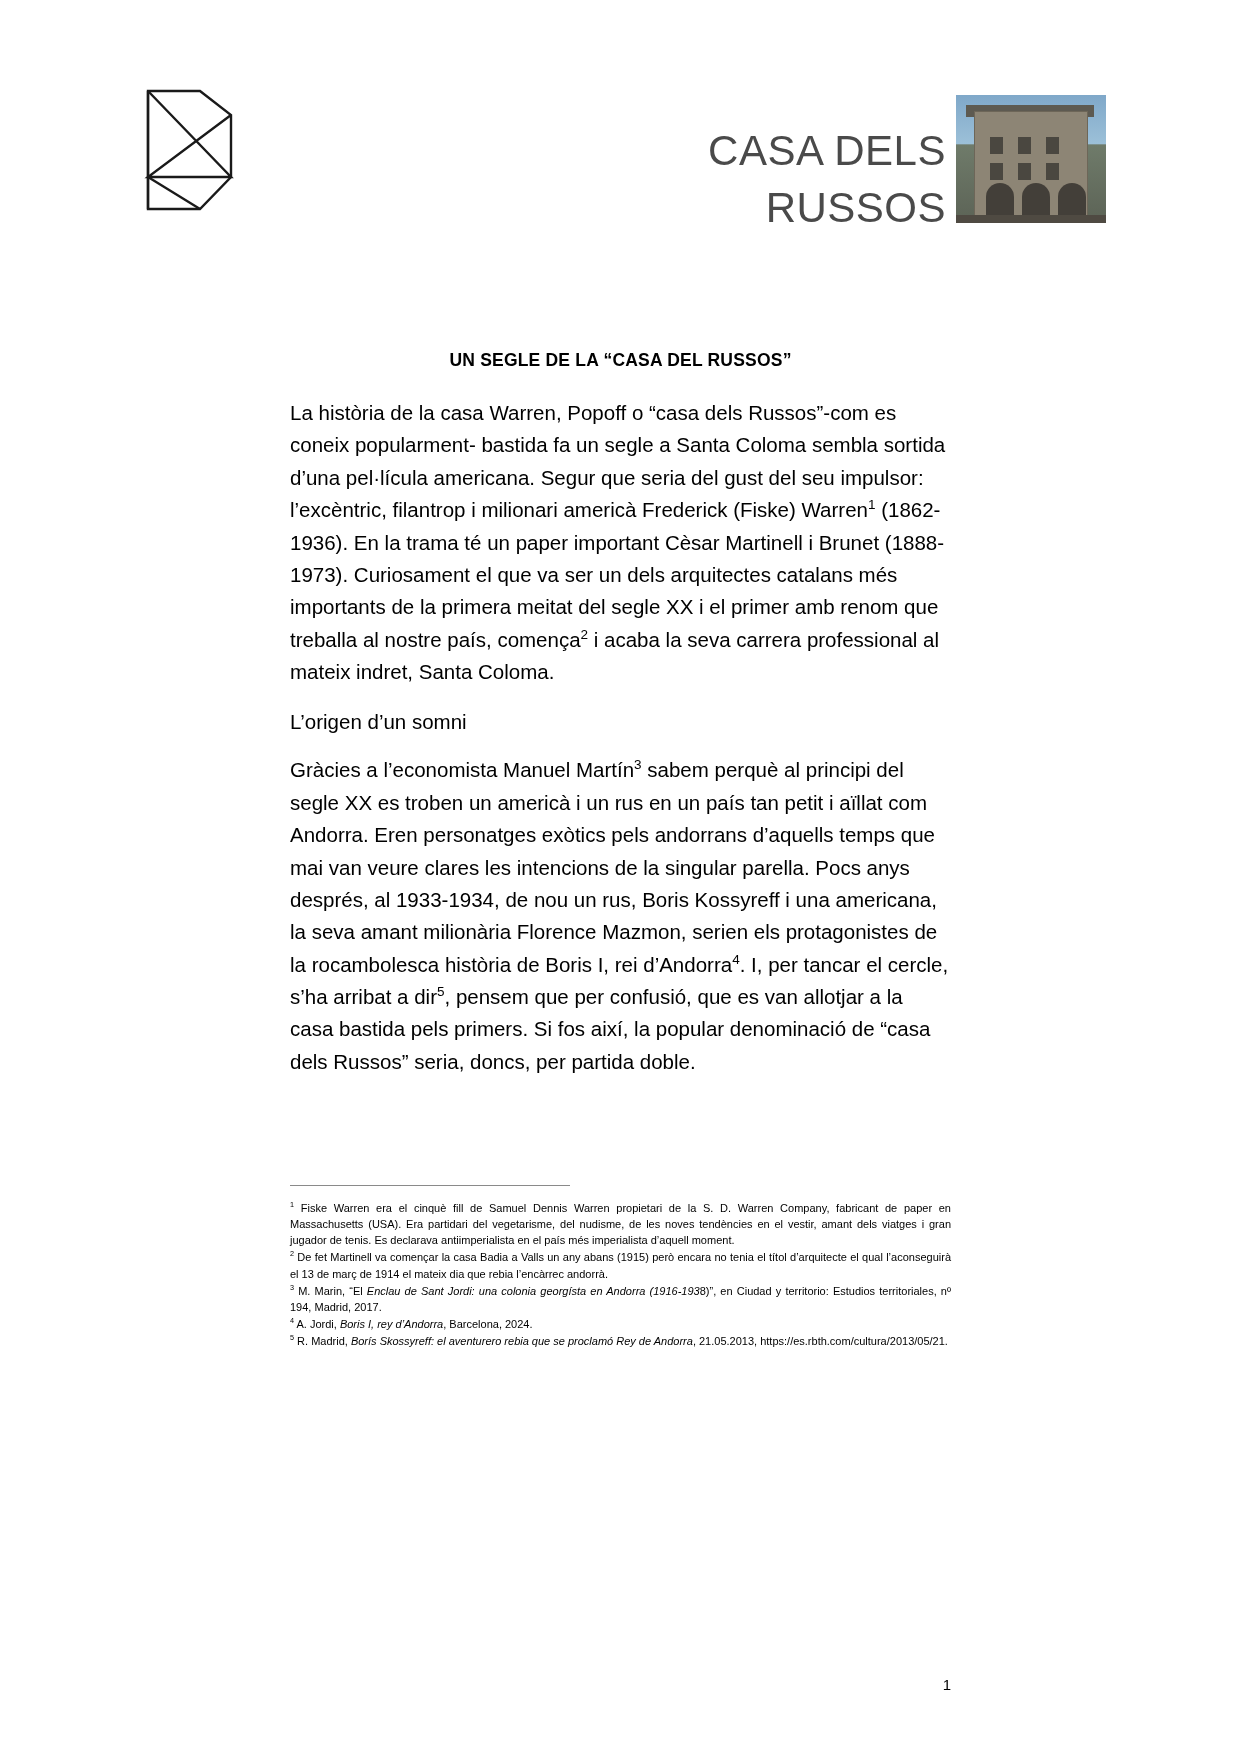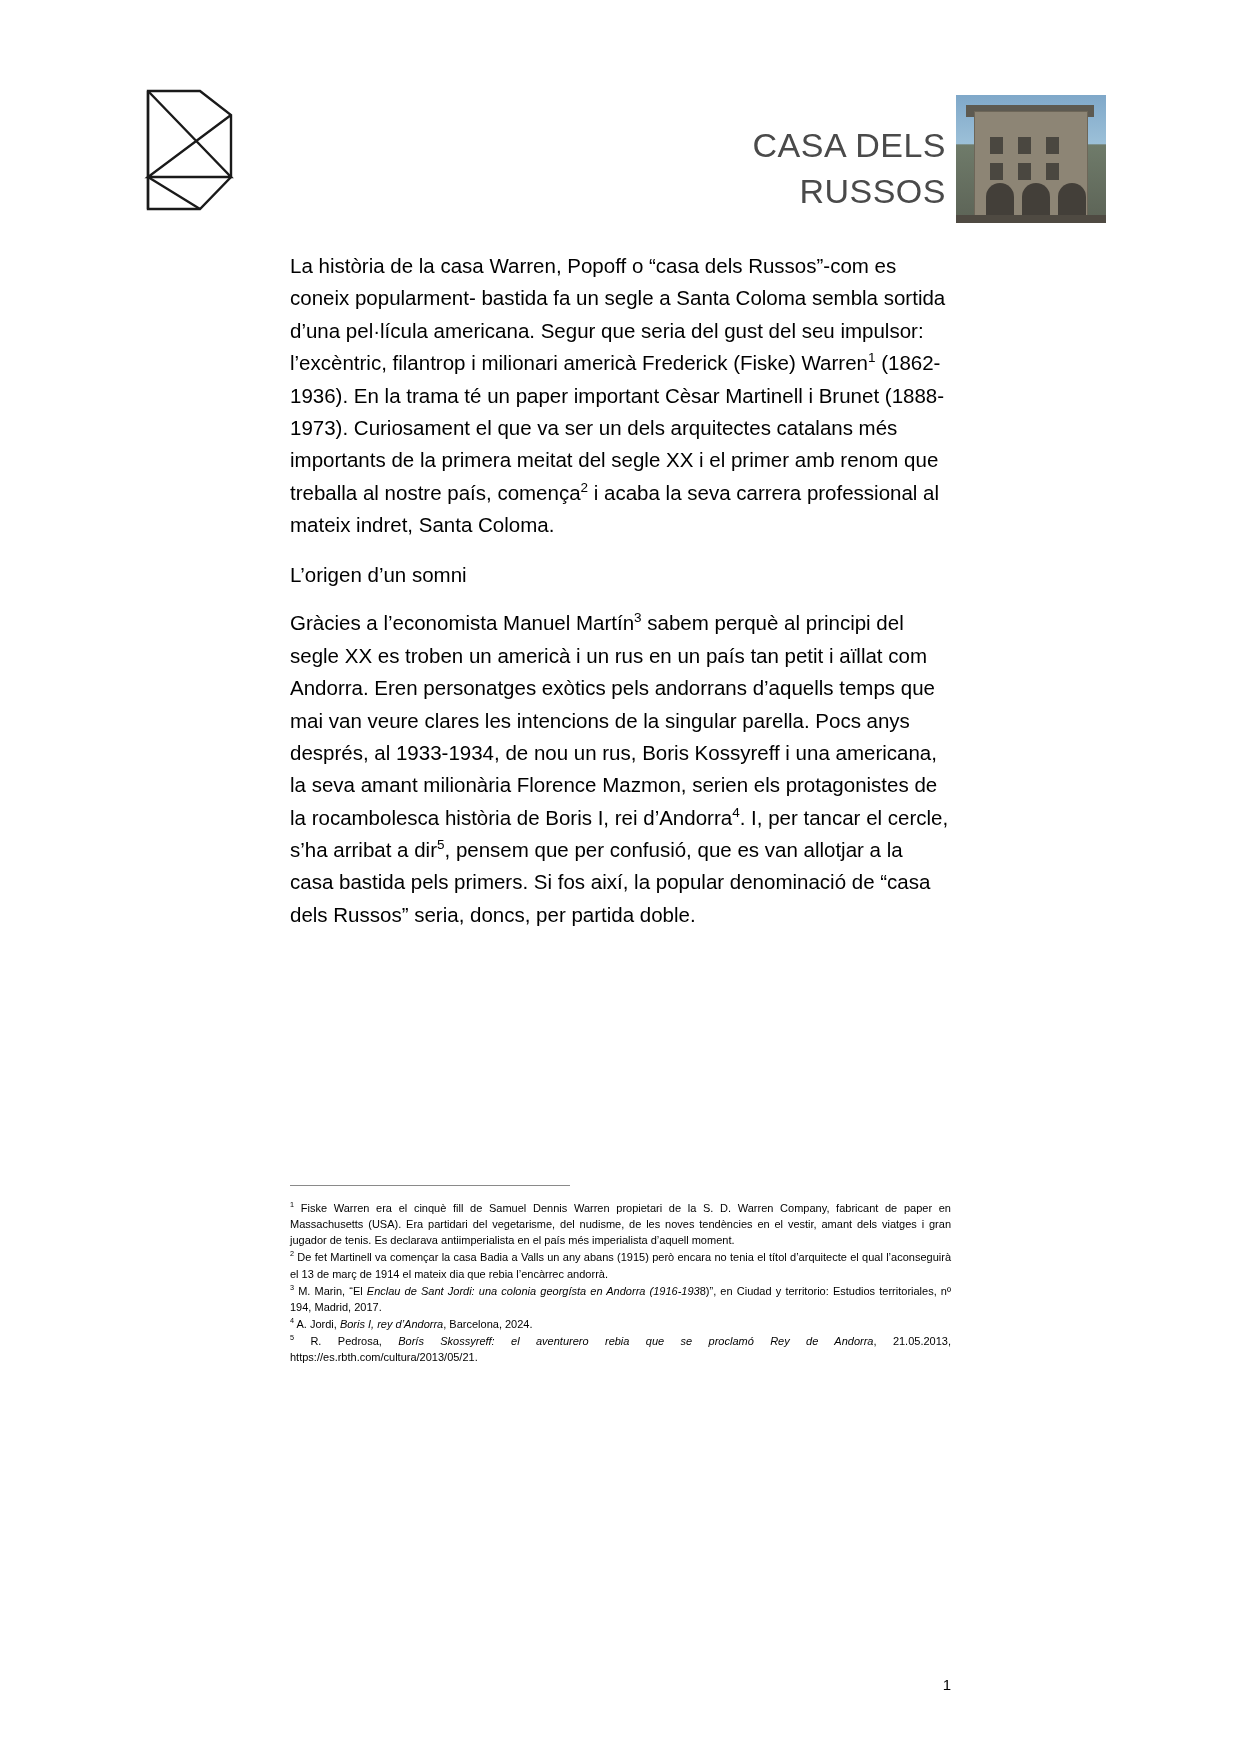--- a/index.html
+++ b/index.html
@@ -39,21 +39,21 @@
   }
   .brand-wrap {
     position: absolute;
     right: 135px;
     top: 95px;
     display: flex;
     align-items: flex-start;
   }
   .brand-text {
     text-align: right;
-    font-size: 34px;
+    font-size: 42px;
     line-height: 1.35;
     letter-spacing: 0.5px;
     color: #4a4a4a;
     font-family: "Liberation Sans", sans-serif;
     padding-top: 28px;
     padding-right: 10px;
     white-space: nowrap;
   }
   .brand-photo {
     width: 150px;
@@ -189,33 +189,34 @@
         <div class="win" style="left:90px; top:68px;"></div>
         <div class="arch" style="left:30px;"></div>
         <div class="arch" style="left:66px;"></div>
         <div class="arch" style="left:102px;"></div>
         <div class="ground"></div>
       </div>
     </div>
   </div>
 
   <div class="content">
+    <div class="doc-title">UN SEGLE DE LA “CASA DEL RUSSOS”</div>
 
     <p class="body-par"><span>La història de la casa </span><b>Warren</b><span>, </span><b>Popoff</b><span> o “</span><b>casa dels Russos</b><span>”-com es coneix popularment- bastida fa un segle a Santa Coloma sembla sortida d’una pel·lícula americana. Segur que seria del gust del seu impulsor: l’excèntric, filantrop i milionari americà </span><b>Frederick (Fiske) Warren</b><sup>1</sup><span> (1862-1936). En la trama té un paper important </span><b>Cèsar Martinell i Brunet</b><span> (1888-1973). Curiosament el que va ser un dels arquitectes catalans més importants de la primera meitat del segle XX i el primer amb renom que treballa al nostre país, comença</span><sup>2</sup><span> i acaba la seva carrera professional al mateix indret, Santa Coloma.</span></p>
 
     <h2 class="sub">L’origen d’un somni</h2>
 
     <p class="body-par"><span>Gràcies a l’economista </span><b>Manuel Martín</b><sup>3</sup><span> sabem perquè al principi del segle XX es troben un americà i un rus en un país tan petit i aïllat com </span><b>Andorra</b><span>. Eren personatges exòtics pels andorrans d’aquells temps que mai van veure clares les intencions de la singular parella. Pocs anys després, al 1933-1934, de nou un rus, </span><b>Boris Kossyreff</b><span> i una americana, la seva amant milionària </span><b>Florence Mazmon</b><span>, serien els protagonistes de la rocambolesca història de </span><b>Boris I</b><span>, </span><b>rei d’Andorra</b><sup>4</sup><span>. I, per tancar el cercle, s’ha arribat a dir</span><sup>5</sup><span>, pensem que per confusió, que es van allotjar a la casa bastida pels primers. Si fos així, la popular denominació de “</span><b>casa dels Russos</b><span>” seria, doncs, per partida doble.</span></p>
   </div>
 
   <div class="footnotes">
     <div class="fn-rule"></div>
     <div id="fn-list">
         <p class="fn"><sup>1</sup><span> Fiske Warren era el cinquè fill de Samuel Dennis Warren propietari de la S. D. Warren Company, fabricant de paper en Massachusetts (USA). Era partidari del vegetarisme, del nudisme, de les noves tendències en el vestir, amant dels viatges i gran jugador de tenis. Es declarava antiimperialista en el país més imperialista d’aquell moment.</span></p>
         <p class="fn"><sup>2</sup><span> De fet Martinell va començar la casa Badia a Valls un any abans (1915) però encara no tenia el títol d’arquitecte el qual l’aconseguirà el 13 de març de 1914 el mateix dia que rebia l’encàrrec andorrà.</span></p>
         <p class="fn"><sup>3</sup><span> M. Marin, “El </span><i>Enclau de Sant Jordi: una colonia georgísta en Andorra (1916-193</i><span>8)”, en Ciudad y territorio: Estudios territoriales, nº 194, Madrid, 2017.</span></p>
         <p class="fn"><sup>4</sup><span> A. Jordi, </span><i>Boris I, rey d’Andorra</i><span>, Barcelona, 2024.</span></p>
-        <p class="fn"><sup>5</sup><span> R. Pedrosa, </span><i>Borís Skossyreff: el aventurero rebia que se proclamó Rey de Andorra</i><span>, 21.05.2013, https://es.rbth.com/cultura/2013/05/21.</span></p>
+        <p class="fn"><sup>5</sup><span> R. Madrid, </span><i>Borís Skossyreff: el aventurero rebia que se proclamó Rey de Andorra</i><span>, 21.05.2013, https://es.rbth.com/cultura/2013/05/21.</span></p>
       </div>
   </div>
 
   <div class="page-num">1</div>
 </div>
 
 </body></html>

